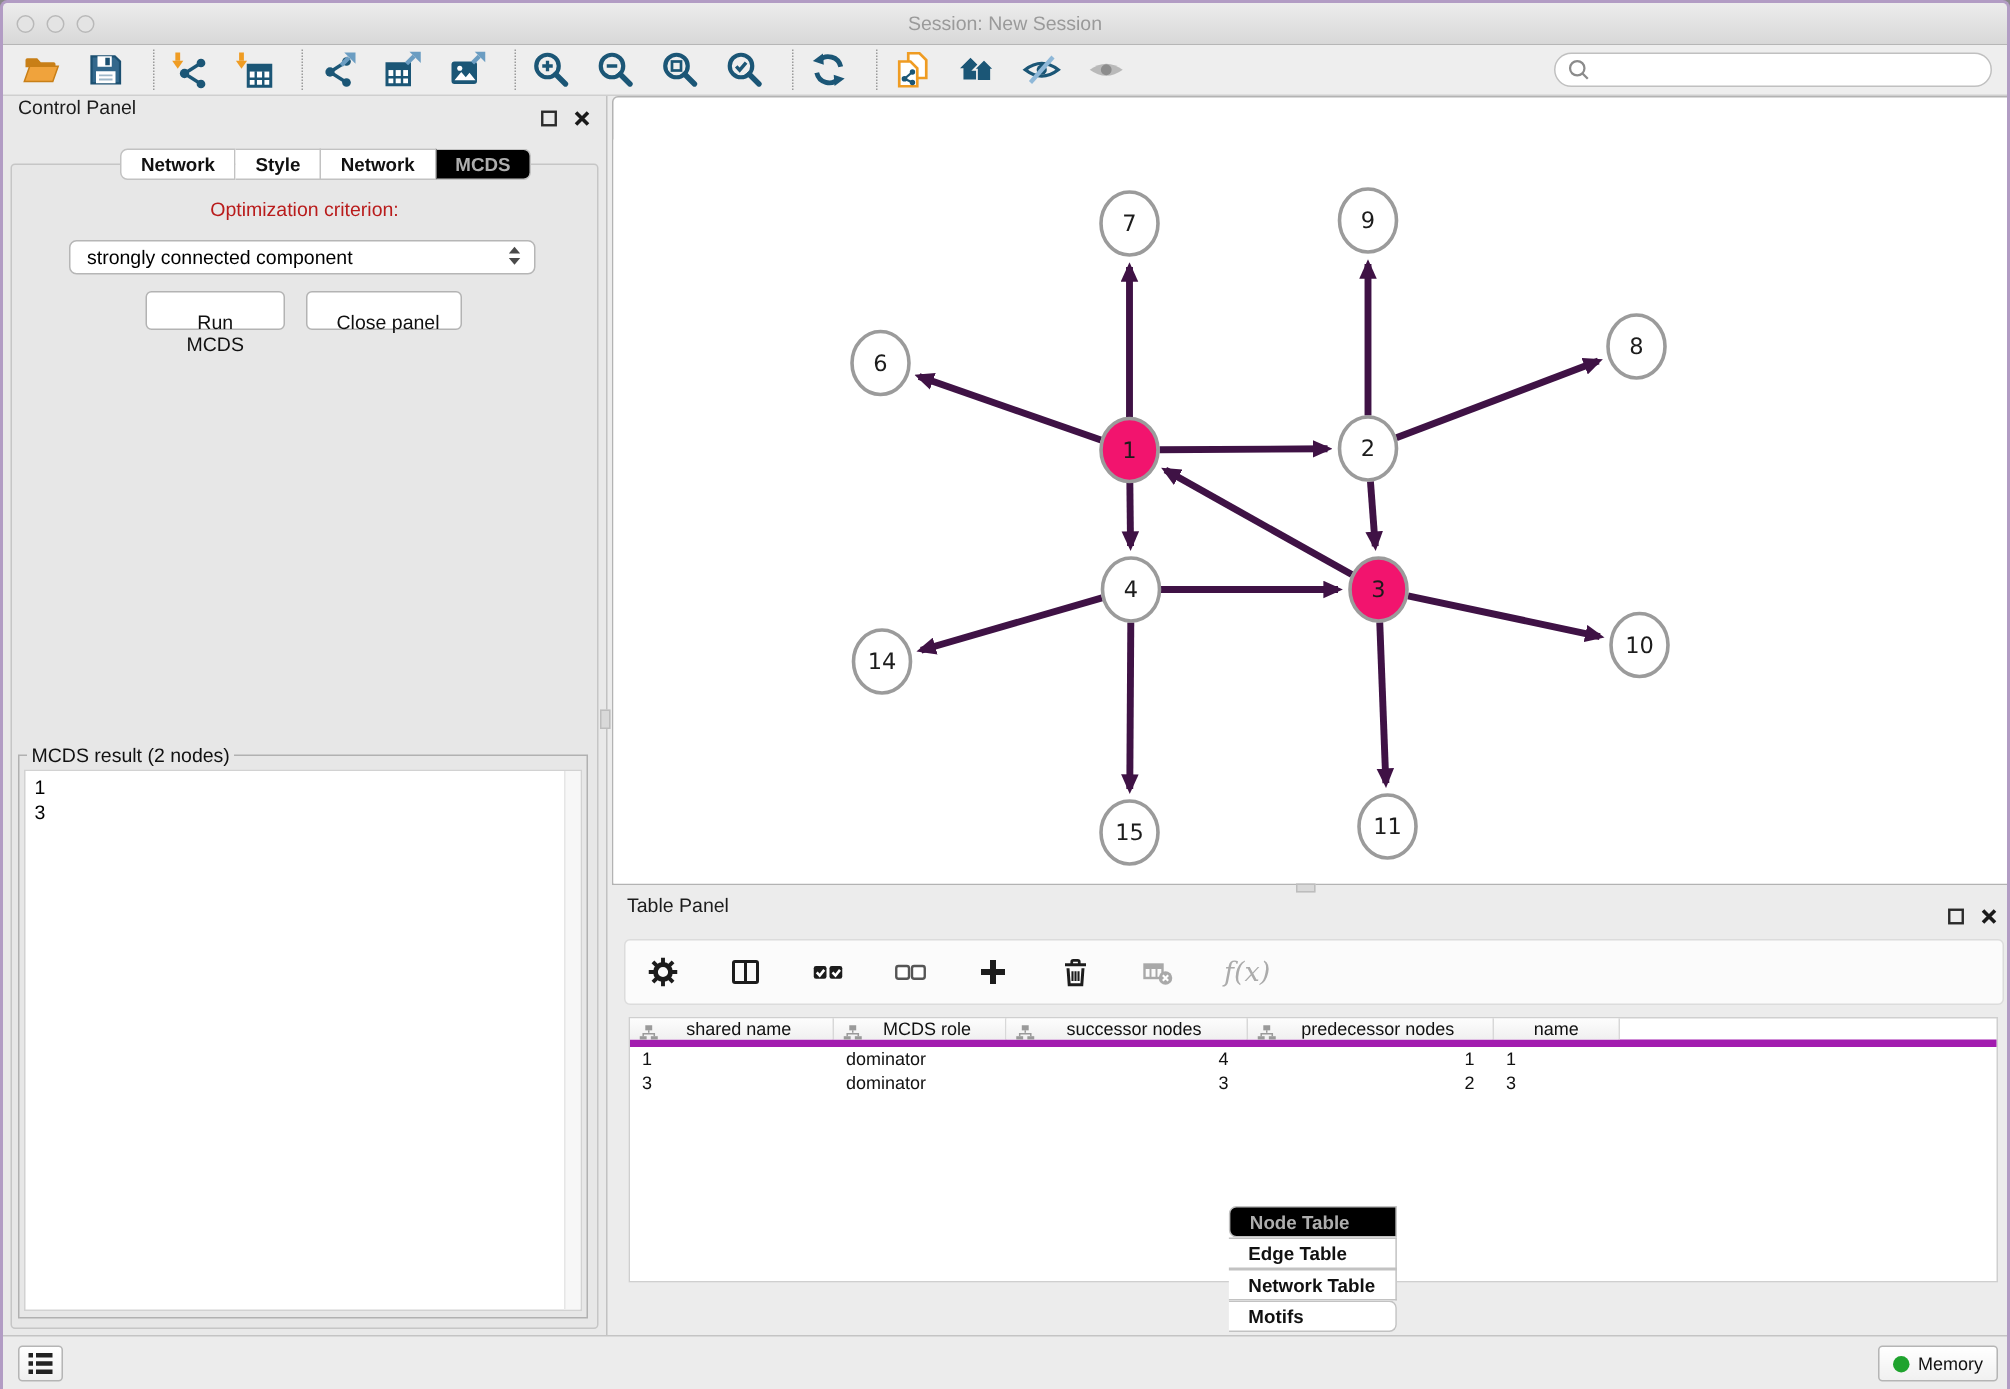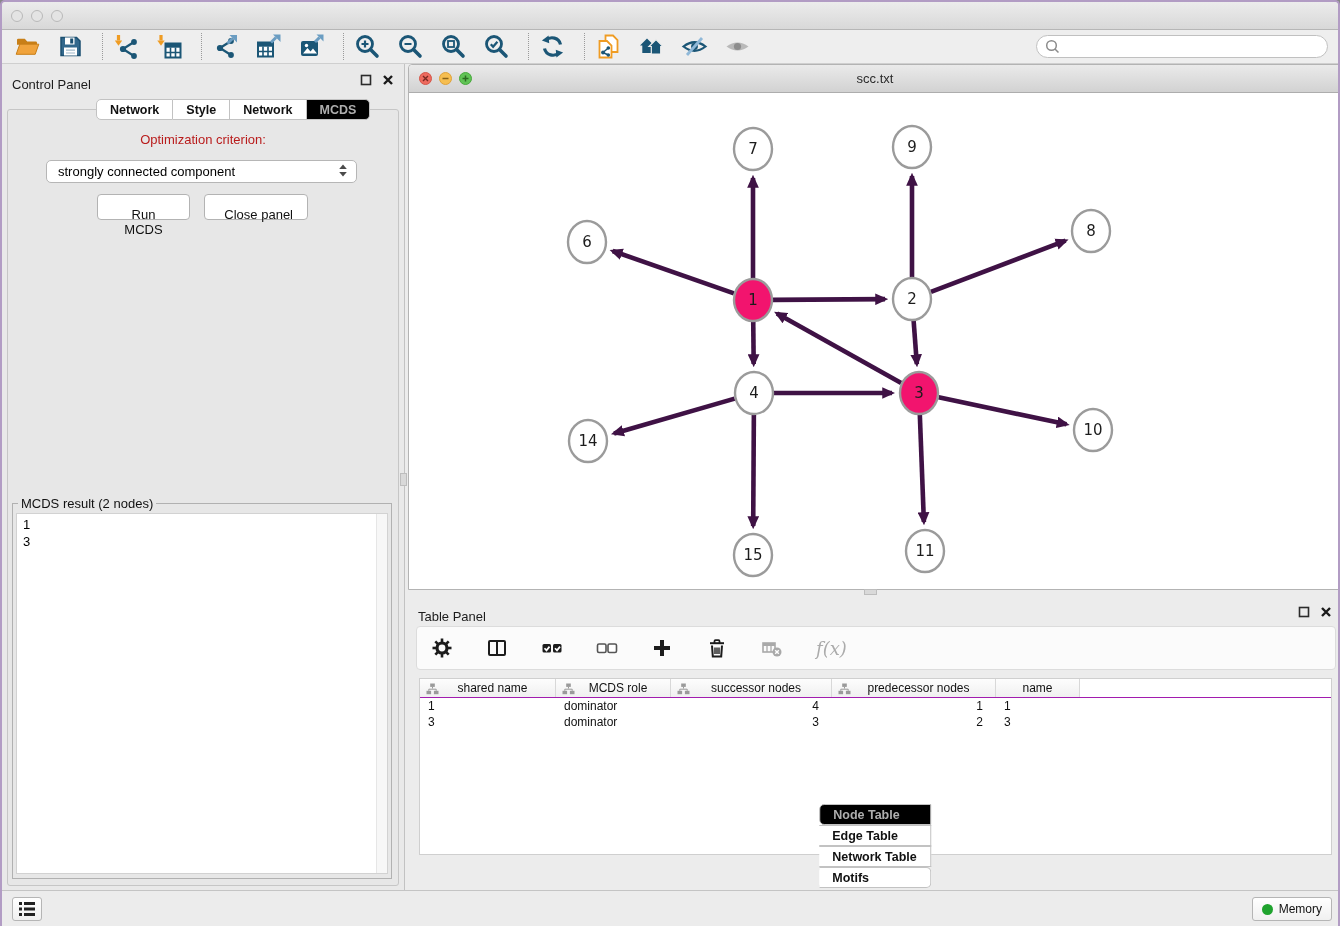--- a/index.html
+++ b/index.html
@@ -26,26 +26,26 @@
   .toolbar{position:absolute;left:0;top:28px;right:0;height:34px;background:#eeeeee;
     border-bottom:1px solid #cfcfcf;display:flex;align-items:center;padding-left:12px;}
   .tb-icon{width:27px;height:27px;display:inline-flex;align-items:center;justify-content:center;margin-right:16px;cursor:pointer;flex:none;}
   .sep{height:27px;border-left:1px dotted #9a9a9a;margin:0 10px 0 2px;flex:none;}
   .searchbox{margin-left:auto;margin-right:10px;width:292px;height:23px;background:#fff;
     border:1px solid #c0c0c0;border-radius:12px;display:flex;align-items:center;padding-left:7px;}
   .searchbox input{border:none;outline:none;flex:1;height:18px;font-size:12px;background:transparent;}
   
   .control-panel{position:absolute;left:0;top:62px;width:403px;height:828px;background:var(--panelbg);
     border-right:1px solid #c2c2c2;}
-  .panel-header{position:absolute;left:0;top:0;right:0;height:28px;display:flex;align-items:flex-end;
+  .panel-header{position:absolute;left:0;top:0;right:0;height:28px;display:flex;align-items:flex-start;
     font-size:13px;color:#1c1c1c;padding-left:10px;}
   .panel-hicons{position:absolute;right:10px;top:8px;display:flex;gap:10px;align-items:center;}
   .cp-box{position:absolute;left:5px;right:5px;top:45px;bottom:6px;background:#e7e7e7;
     border:1px solid #c6c6c6;border-radius:3px;}
-  .cp-tabs{position:absolute;left:94px;top:35px;display:flex;z-index:3;}
+  .cp-tabs{position:absolute;left:78px;top:35px;display:flex;z-index:3;}
   .tabbtn{height:21px;padding:0 13px;background:#fff;border:1px solid #c2c2c2;border-left:none;
     font-size:12.5px;font-weight:600;color:#111;display:flex;align-items:center;cursor:pointer;white-space:nowrap;}
   .tabbtn:first-child{border-left:1px solid #c2c2c2;border-radius:5px 0 0 5px;}
   .tabbtn:last-child{border-radius:0 5px 5px 0;}
   .tabbtn.sel{background:#000000;color:#aeaeae;}
   .opt-label{position:absolute;left:0;right:0;top:68px;text-align:center;font-size:13px;color:#b91c1c;}
   .mac-select{position:absolute;left:44px;top:96px;width:311px;height:23px;background:#fff;
     border:1px solid #b6b6b6;border-radius:5px;display:flex;align-items:center;padding:0 8px 0 11px;
     font-size:13px;cursor:pointer;}
   .mac-select .chev{margin-left:auto;}
@@ -71,21 +71,21 @@
   .net-title{position:absolute;left:0;right:0;text-align:center;font-size:13px;color:#2b2b2b;}
   .canvas{position:absolute;left:0;top:28px;right:0;bottom:0;background:#fff;overflow:hidden;}
   .grip{position:absolute;background:#d9d9d9;border:1px solid #bdbdbd;}
   
   .table-panel{position:absolute;left:406px;top:594px;width:934px;height:296px;background:var(--chrome);}
   .tp-toolbar{position:absolute;left:8px;right:6px;top:30px;height:44px;background:#fbfbfb;
     border:1px solid #dcdcdc;border-radius:4px;display:flex;align-items:center;padding-left:14px;gap:33px;}
   .tp-icon{width:22px;height:22px;display:inline-flex;align-items:center;justify-content:center;cursor:pointer;flex:none;}
   .fx{font-family:"DejaVu Serif",serif;font-style:italic;font-size:18px;color:#ababab;cursor:default;}
   .tp-table{position:absolute;left:11px;right:10px;top:82px;height:177px;background:#fff;border:1px solid #cfcfcf;}
-  .thead{display:flex;height:19px;border-bottom:1px solid #a21caf;}
+  .thead{display:flex;height:19px;border-bottom:5px solid #a21caf;}
   .th{position:relative;display:flex;align-items:center;justify-content:center;
     background:linear-gradient(#fdfdfd,#f0f0f0);border-right:1px solid #d8d8d8;
     font-size:12px;color:#111;overflow:hidden;}
   .th .treeicon{position:absolute;left:6px;top:4px;}
   .trow{display:flex;height:16px;font-size:12px;color:#111;}
   .td{line-height:16px;overflow:hidden;white-space:nowrap;}
   .td.left{padding-left:8px;text-align:left;}
   .td.right{padding-right:13px;text-align:right;}
   .bt-tabs{position:absolute;bottom:4px;left:50%;transform:translateX(-50%);display:flex;flex-direction:column;}
   
@@ -101,20 +101,21 @@
 <body>
 
 <div id="app">
 
   <div class="titlebar">
     <div class="traffic">
       <span class="tl inactive"></span>
       <span class="tl inactive"></span>
       <span class="tl inactive"></span>
     </div>
+    <div class="win-title">Session: New Session</div>
   </div>
 
   <div class="toolbar">
     <span class="tb-icon">
       <svg width="27" height="27" viewBox="0 0 27 27">
         <path d="M3 20 V7 a1.2 1.2 0 0 1 1.2-1.2 h6.6 l2.4 2.7 h8.6 a1.2 1.2 0 0 1 1.2 1.2 v2.1 H3z" fill="#c87f17"></path>
         <path d="M2.2 21.3 L5.8 11.2 H24.8 L21.2 21.3 Z" fill="#f0a33c" stroke="#c87f17" stroke-width="1"></path>
       </svg>
     </span>
     <span class="tb-icon">
@@ -302,40 +303,20 @@
         <div class="result-scroll"></div>
       <div>1</div>
           <div>3</div>
         </div>
     </fieldset>
   </div>
 
   <div class="grip" style="left:398px;top:471px;width:7px;height:13px;"></div>
 
   <div class="net-frame">
-    <div class="net-titlebar">
-      <div class="net-traffic">
-        <span class="tlc red">
-          <svg width="9" height="9" viewBox="0 0 9 9">
-              <path d="M2 2 l5 5 M7 2 l-5 5" stroke="rgba(80,20,15,.75)" stroke-width="1.4"></path>
-            </svg>
-        </span>
-        <span class="tlc yellow">
-          <svg width="9" height="9" viewBox="0 0 9 9">
-              <path d="M1.5 4.5 h6" stroke="rgba(110,75,10,.8)" stroke-width="1.5"></path>
-            </svg>
-        </span>
-        <span class="tlc green">
-          <svg width="9" height="9" viewBox="0 0 9 9">
-              <path d="M4.5 1.5 v6 M1.5 4.5 h6" stroke="rgba(30,85,20,.8)" stroke-width="1.5"></path>
-            </svg>
-        </span>
-      </div>
-      <div class="net-title">scc.txt</div>
-    </div>
     <div class="canvas">
       <svg id="graph-svg" width="932" height="496">
           <defs>
             <marker id="arrow" viewBox="0 0 10 9" markerWidth="13" markerHeight="12" refX="7.5" refY="4.5" orient="auto" markerUnits="userSpaceOnUse">
               <path d="M0 0 L10 4.5 L0 9 z" fill="#3f1245"></path>
             </marker>
           </defs>
           <line x1="344" y1="185" x2="344" y2="85" stroke="#3f1245" stroke-width="4.6" marker-end="url(#arrow)"></line>
           <line x1="324.9396225781992" y1="200.3403500574431" x2="203.66862621664356" y2="157.9685561479839" stroke="#3f1245" stroke-width="4.6" marker-end="url(#arrow)"></line>
           <line x1="363.9996726221151" y1="206.8742158954584" x2="476.00046581766856" y2="206.16980839108385" stroke="#3f1245" stroke-width="4.6" marker-end="url(#arrow)"></line>

